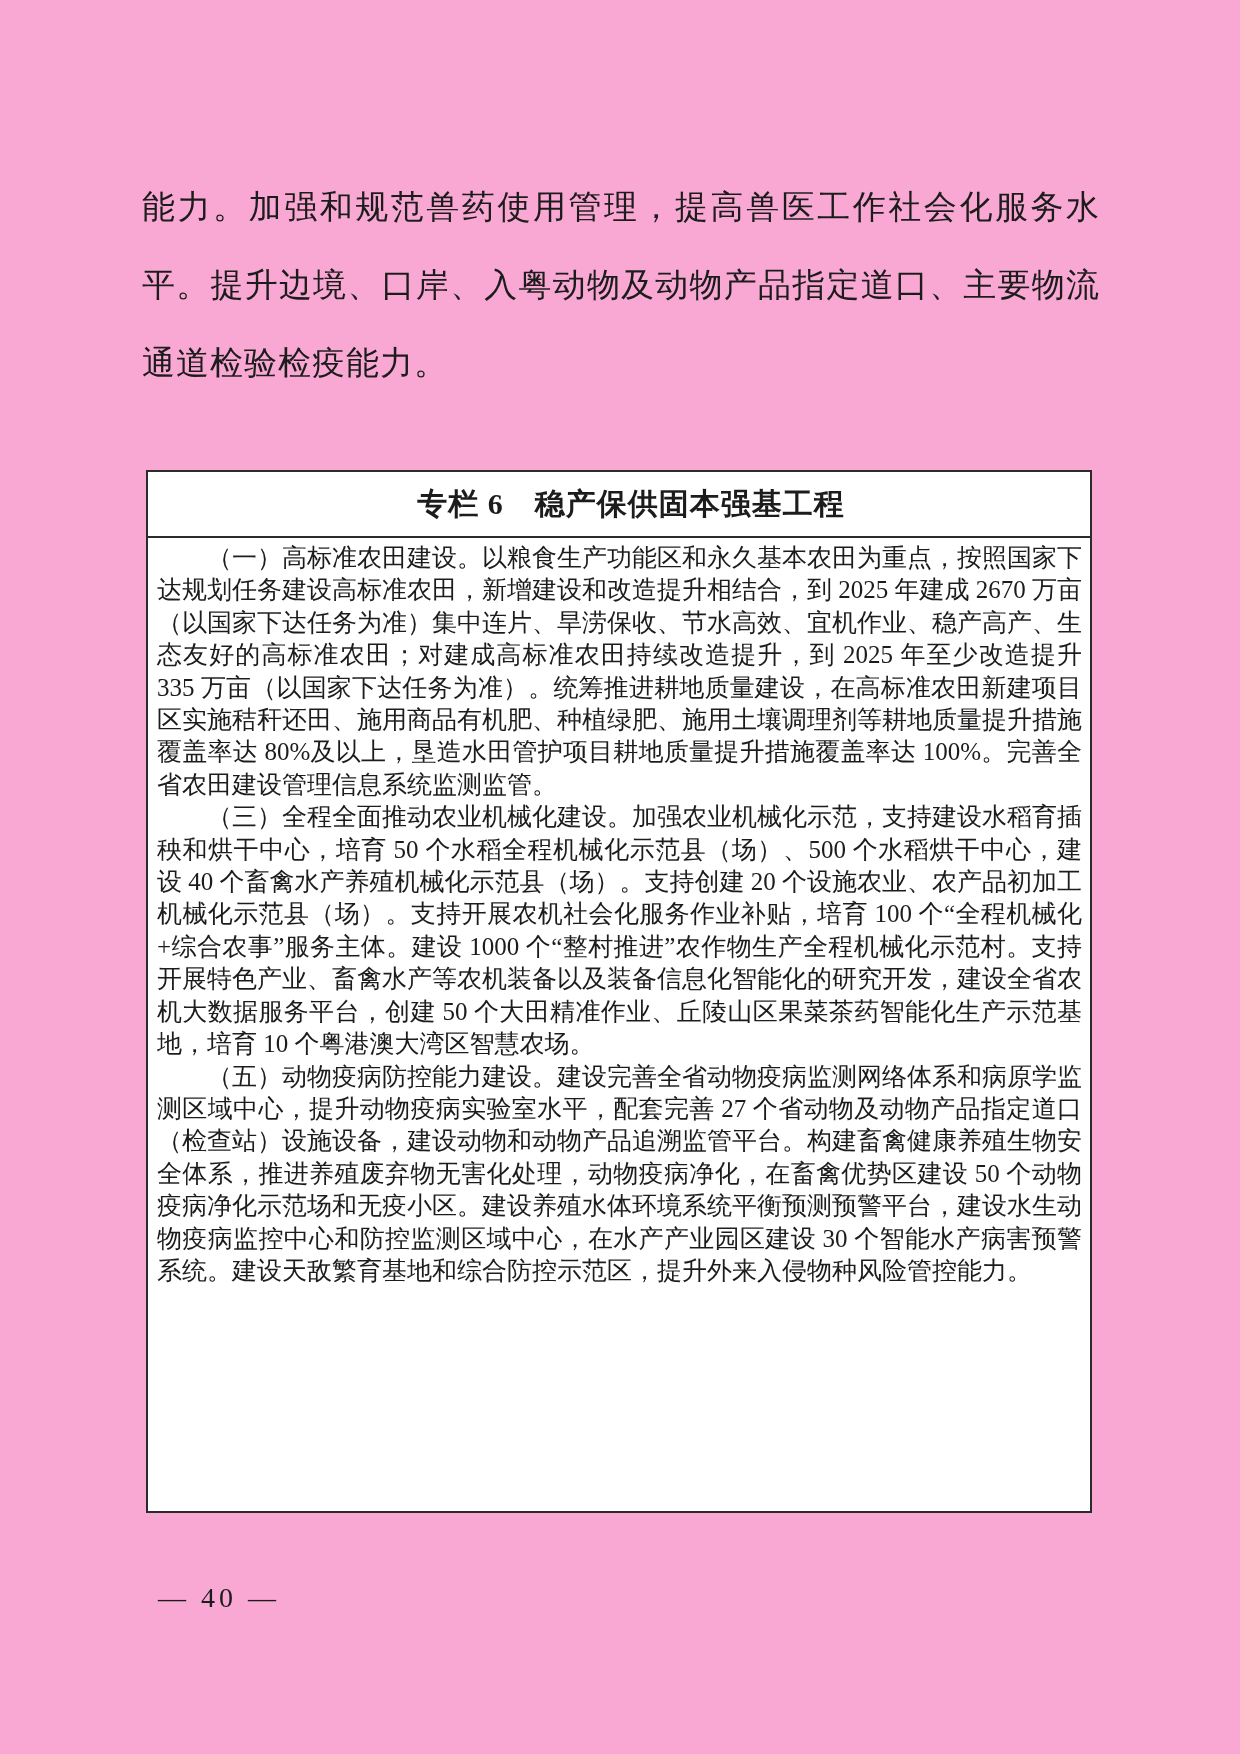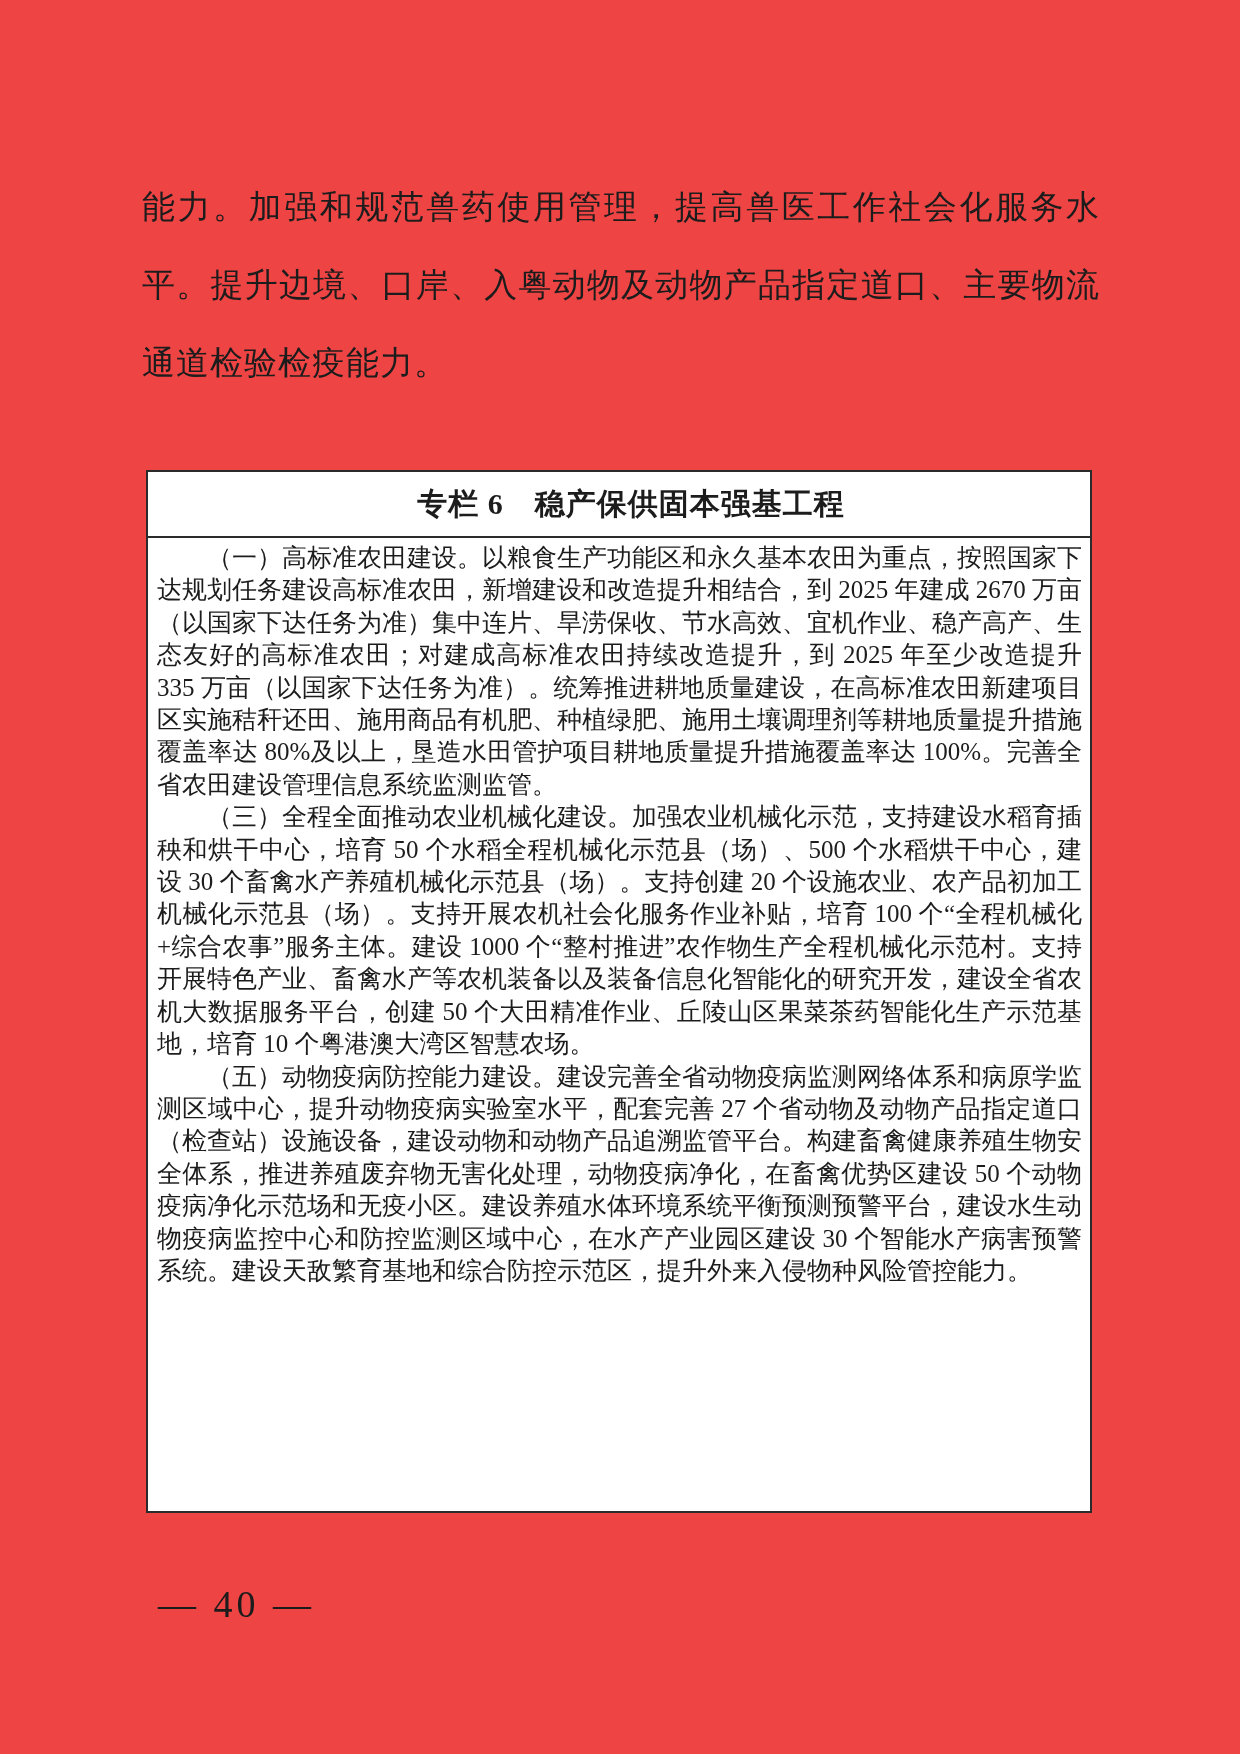--- a/index.html
+++ b/index.html
@@ -5,21 +5,21 @@
   html, body {
     margin: 0;
     padding: 0;
     background: #e8e8e8;
   }
   .page {
     position: relative;
     width: 1240px;
     height: 1754px;
     margin: 0 auto;
-    background: #ef4444;
+    background: #f9a8d4;
     color: #1c1c1c;
     font-family: "Liberation Serif", "DejaVu Serif", serif;
     overflow: hidden;
   }
   .intro {
     position: absolute;
     left: 142px;
     top: 168px;
     width: 958px;
     margin: 0;
@@ -58,36 +58,36 @@
     font-size: 25px;
     line-height: 32.4px;
     text-align: justify;
     text-justify: inter-ideograph;
     text-indent: 2em;
   }
   .footer {
     position: absolute;
     left: 158px;
     top: 1582px;
-    font-size: 38px;
+    font-size: 28px;
     letter-spacing: 4px;
     white-space: nowrap;
   }
 </style>
 </head>
 <body>
 
 <div class="page">
 
   <p class="intro">能力。加强和规范兽药使用管理，提高兽医工作社会化服务水平。提升边境、口岸、入粤动物及动物产品指定道口、主要物流通道检验检疫能力。</p>
 
   <div class="panel">
     <div class="panel-title">专栏 6　稳产保供固本强基工程</div>
     <div class="panel-body">
       <p>（一）高标准农田建设。以粮食生产功能区和永久基本农田为重点，按照国家下达规划任务建设高标准农田，新增建设和改造提升相结合，到 2025 年建成 2670 万亩（以国家下达任务为准）集中连片、旱涝保收、节水高效、宜机作业、稳产高产、生态友好的高标准农田；对建成高标准农田持续改造提升，到 2025 年至少改造提升 335 万亩（以国家下达任务为准）。统筹推进耕地质量建设，在高标准农田新建项目区实施秸秆还田、施用商品有机肥、种植绿肥、施用土壤调理剂等耕地质量提升措施覆盖率达 80%及以上，垦造水田管护项目耕地质量提升措施覆盖率达 100%。完善全省农田建设管理信息系统监测监管。</p>
-      <p>（三）全程全面推动农业机械化建设。加强农业机械化示范，支持建设水稻育插秧和烘干中心，培育 50 个水稻全程机械化示范县（场）、500 个水稻烘干中心，建设 30 个畜禽水产养殖机械化示范县（场）。支持创建 20 个设施农业、农产品初加工机械化示范县（场）。支持开展农机社会化服务作业补贴，培育 100 个“全程机械化+综合农事”服务主体。建设 1000 个“整村推进”农作物生产全程机械化示范村。支持开展特色产业、畜禽水产等农机装备以及装备信息化智能化的研究开发，建设全省农机大数据服务平台，创建 50 个大田精准作业、丘陵山区果菜茶药智能化生产示范基地，培育 10 个粤港澳大湾区智慧农场。</p>
+      <p>（三）全程全面推动农业机械化建设。加强农业机械化示范，支持建设水稻育插秧和烘干中心，培育 50 个水稻全程机械化示范县（场）、500 个水稻烘干中心，建设 40 个畜禽水产养殖机械化示范县（场）。支持创建 20 个设施农业、农产品初加工机械化示范县（场）。支持开展农机社会化服务作业补贴，培育 100 个“全程机械化+综合农事”服务主体。建设 1000 个“整村推进”农作物生产全程机械化示范村。支持开展特色产业、畜禽水产等农机装备以及装备信息化智能化的研究开发，建设全省农机大数据服务平台，创建 50 个大田精准作业、丘陵山区果菜茶药智能化生产示范基地，培育 10 个粤港澳大湾区智慧农场。</p>
       <p>（五）动物疫病防控能力建设。建设完善全省动物疫病监测网络体系和病原学监测区域中心，提升动物疫病实验室水平，配套完善 27 个省动物及动物产品指定道口（检查站）设施设备，建设动物和动物产品追溯监管平台。构建畜禽健康养殖生物安全体系，推进养殖废弃物无害化处理，动物疫病净化，在畜禽优势区建设 50 个动物疫病净化示范场和无疫小区。建设养殖水体环境系统平衡预测预警平台，建设水生动物疫病监控中心和防控监测区域中心，在水产产业园区建设 30 个智能水产病害预警系统。建设天敌繁育基地和综合防控示范区，提升外来入侵物种风险管控能力。</p>
     </div>
   </div>
 
   <div class="footer">— 40 —</div>
 
 </div>
 
 </body></html>

